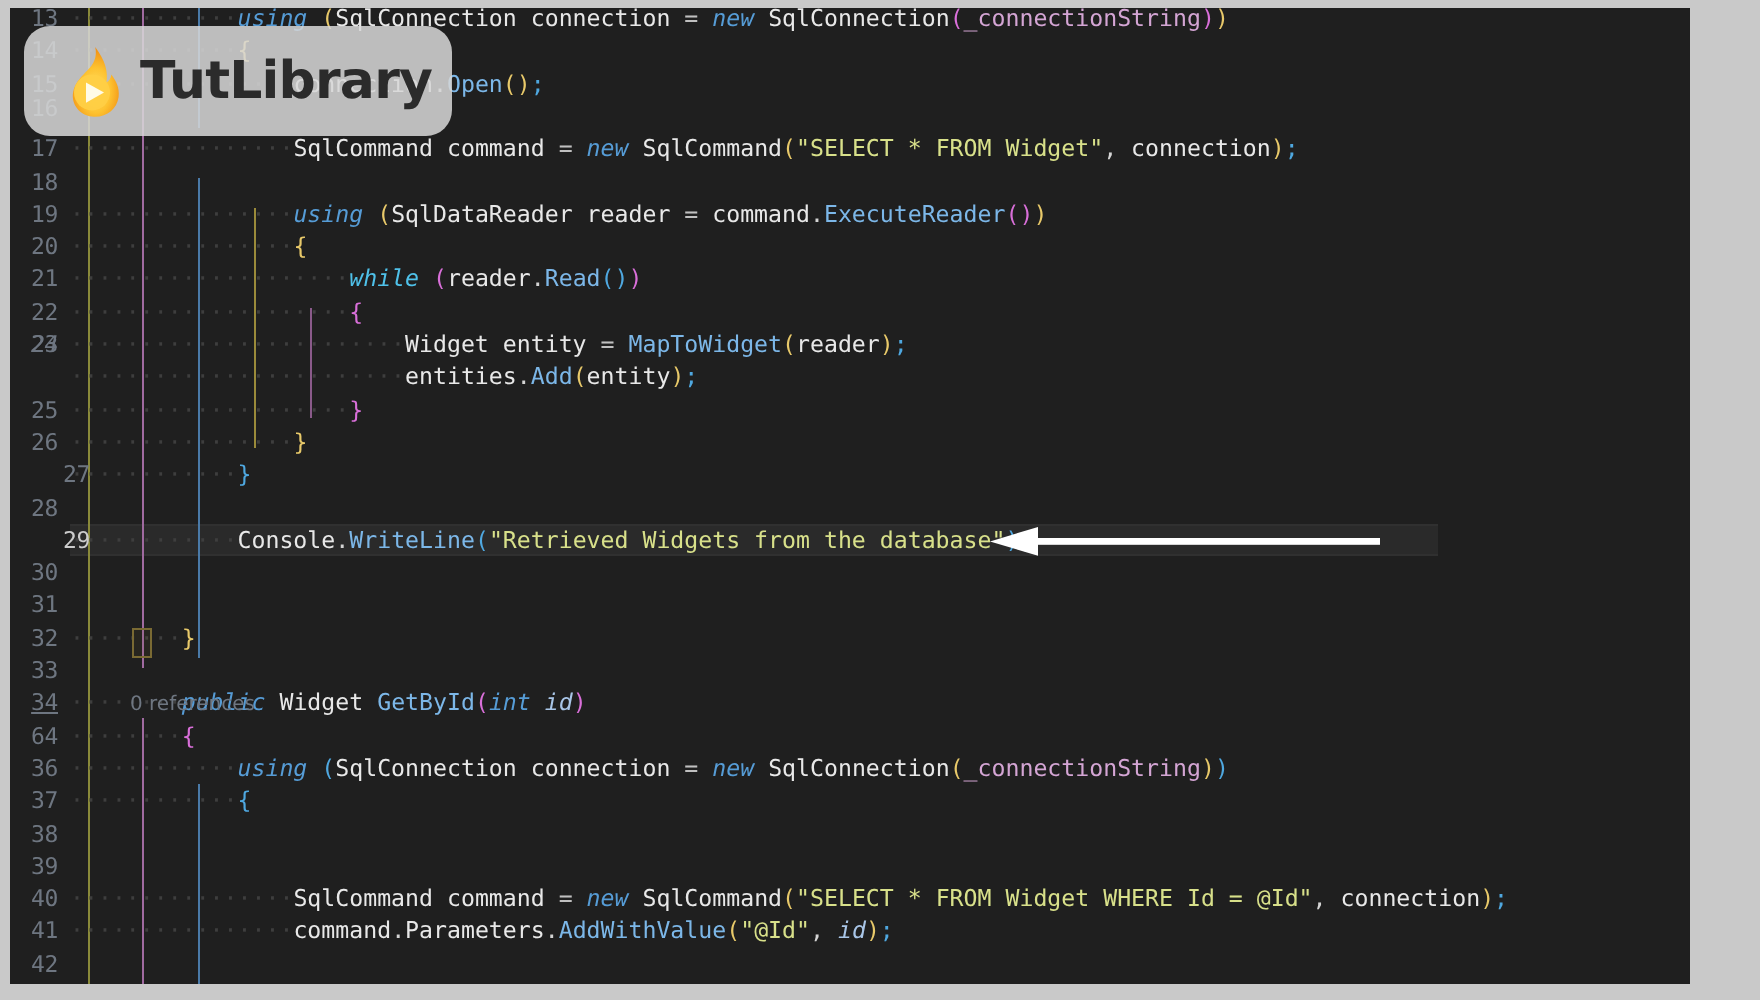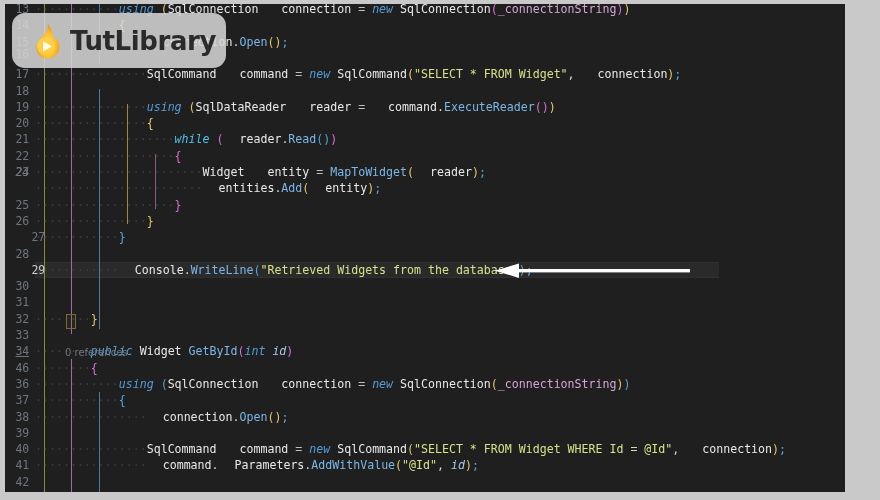--- a/index.html
+++ b/index.html
@@ -123,21 +123,21 @@
   }
   #logo .flamewrap { width: 36px; height: 38px; flex: 0 0 36px; position: relative; }
 
   
   .kw      { color:#569cd6; font-style:italic; }
   .ctl     { color:#4fc1e9; font-style:italic; }
   .type    { color:#e8e8e8; }
   .cls     { color:#e8e8e8; }
   .meth    { color:#7cb7e8;margin-top:45px; }
   .str     { color:#d8e08a; }
-  .ident   { color:#e8e8e8;margin-left:16px; }
+  .ident   { color:#e8e8e8; }
   .param   { color:#a9c6e8; font-style:italic; }
   .fieldid { color:#d4a5d4; }
   .op      { color:#c0c0c0; }
   .punct   { color:#d4d4d4; }
   .p1      { color:#e8c96a; }
   .p2      { color:#d96fd9; }
   .p3      { color:#4fa8e0; }
   .b1      { color:#e8c96a; }
   .b2      { color:#d96fd9; }
   .b3      { color:#4fa8e0; }
@@ -180,21 +180,21 @@
         <div class="lnum" style="top: 192.6px;">25</div>
         <div class="lnum" style="top: 208.9px;">26</div>
         <div class="lnum" style="top: 225.2px; padding-left: 16px;">27</div>
         <div class="lnum" style="top: 241.5px;">28</div>
         <div class="lnum active" style="top: 258px; padding-left: 16px;">29</div>
         <div class="lnum" style="top: 274.1px;">30</div>
         <div class="lnum" style="top: 290.4px;">31</div>
         <div class="lnum" style="top: 306.7px;">32</div>
         <div class="lnum" style="top: 323px;">33</div>
         <div class="lnum" style="top: 339.3px; text-decoration: underline;">34</div>
-        <div class="lnum" style="top: 355.6px;">46</div>
+        <div class="lnum" style="top: 355.6px;">64</div>
         <div class="lnum" style="top: 371.9px;">36</div>
         <div class="lnum" style="top: 388.2px;">37</div>
         <div class="lnum" style="top: 404.5px;">38</div>
         <div class="lnum" style="top: 420.8px;">39</div>
         <div class="lnum" style="top: 437.1px;">40</div>
         <div class="lnum" style="top: 453.4px;">41</div>
         <div class="lnum" style="top: 469.7px;">42</div>
       </div>
 
     <div id="code">
@@ -215,21 +215,20 @@
         <div class="row" style="top: 225.2px;"><span class="txt ws">············</span><span class="txt b3">}</span></div>
         <div class="row" style="top: 241.5px;"></div>
         <div class="row" style="top: 257.8px;"><span class="txt ws">············</span><span class="txt ident">Console</span><span class="txt punct">.</span><span class="txt meth">WriteLine</span><span class="txt p3">(</span><span class="txt str">"Retrieved Widgets from the database"</span><span class="txt p3">)</span><span class="txt semi">;</span></div>
         <div class="row" style="top: 274.1px;"></div>
         <div class="row" style="top: 306.7px;"><span class="txt ws">········</span><span class="txt b1">}</span></div>
         <div class="row" style="top: 323px;"></div>
         <div class="row" style="top: 339.3px;"><span class="txt ws">········</span><span class="txt kw">public</span><span class="txt punct"> </span><span class="txt type">Widget</span><span class="txt punct"> </span><span class="txt meth">GetById</span><span class="txt p2">(</span><span class="txt kw">int</span><span class="txt punct"> </span><span class="txt param">id</span><span class="txt p2">)</span></div>
         <div class="row" style="top: 355.6px;"><span class="txt ws">········</span><span class="txt b2">{</span></div>
         <div class="row" style="top: 371.9px;"><span class="txt ws">············</span><span class="txt kw">using</span><span class="txt punct"> </span><span class="txt p3">(</span><span class="txt cls">SqlConnection</span><span class="txt ident"> connection </span><span class="txt op">=</span><span class="txt punct"> </span><span class="txt kw">new</span><span class="txt punct"> </span><span class="txt cls">SqlConnection</span><span class="txt p1">(</span><span class="txt fieldid">_connectionString</span><span class="txt p1">)</span><span class="txt p3">)</span></div>
         <div class="row" style="top: 388.2px;"><span class="txt ws">············</span><span class="txt b3">{</span></div>
-        <div class="row" style="top: 404.5px;"><span class="txt ws">················</span><span class="txt ident">connection</span><span class="txt punct">.</span><span class="txt meth">Open</span><span class="txt p1">(</span><span class="txt p1">)</span><span class="txt semi">;</span></div>
         <div class="row" style="top: 420.8px;"></div>
         <div class="row" style="top: 437.1px;"><span class="txt ws">················</span><span class="txt cls">SqlCommand</span><span class="txt ident"> command </span><span class="txt op">=</span><span class="txt punct"> </span><span class="txt kw">new</span><span class="txt punct"> </span><span class="txt cls">SqlCommand</span><span class="txt p1">(</span><span class="txt str">"SELECT * FROM Widget WHERE Id = @Id"</span><span class="txt punct">,</span><span class="txt ident"> connection</span><span class="txt p1">)</span><span class="txt semi">;</span></div>
         <div class="row" style="top: 453.4px;"><span class="txt ws">················</span><span class="txt ident">command</span><span class="txt punct">.</span><span class="txt ident">Parameters</span><span class="txt punct">.</span><span class="txt meth">AddWithValue</span><span class="txt p1">(</span><span class="txt str">"@Id"</span><span class="txt punct">,</span><span class="txt punct"> </span><span class="txt param">id</span><span class="txt p1">)</span><span class="txt semi">;</span></div>
         <div class="row" style="top: 469.7px;"></div>
       </div>
 
     <div id="bracketbox" style="left:61px; top:310px; width:10px; height:15px;"></div>
 
     <div class="codelens" style="left:60px; top:343px;">0 references</div>
 

